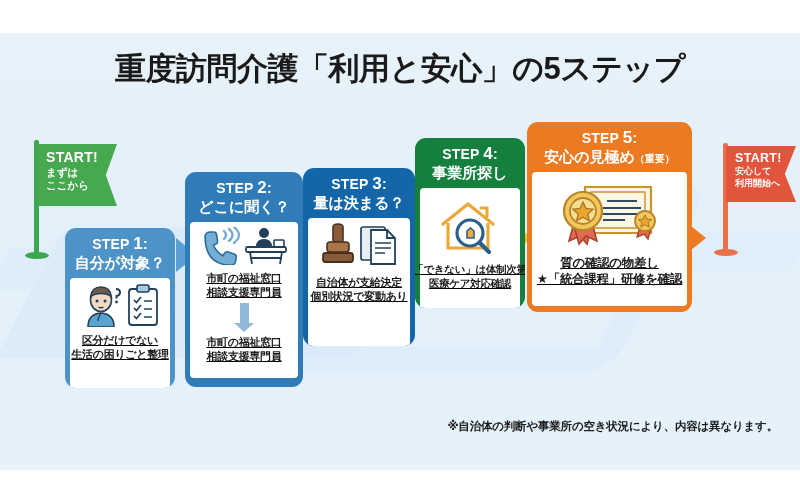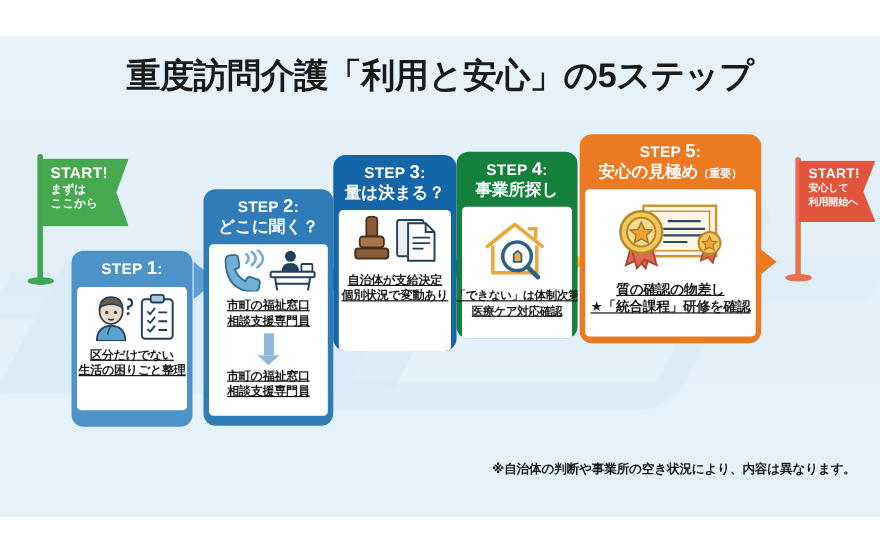--- a/index.html
+++ b/index.html
@@ -79,21 +79,21 @@
     text-align:center;font-size:11px;font-weight:bold;color:#1b1b1b;
     line-height:1.28;letter-spacing:-.3px;white-space:nowrap;
   }
   .icons{display:flex;align-items:center;justify-content:center;gap:4px;}
 
   
   #card1{left:65px;top:228px;width:110px;height:160px;background:#4e93c8;}
   #card1 .body{height:112px;}
   #card2{left:185px;top:172px;width:118px;height:215px;background:#2f7cb8;}
   #card2 .body{height:156px;justify-content:flex-start;}
-  #card3{left:303px;top:141px;width:112px;height:178px;background:#1566a8;}
+  #card3{left:303px;top:168px;width:112px;height:178px;background:#1566a8;}
   #card3 .body{height:128px;}
   #card4{left:415px;top:138px;width:110px;height:170px;background:#15803d;}
   #card4 .head{color:#ffffff;}
   #card4 .body{height:122px;border:0;}
   #card5{left:527px;top:122px;width:165px;height:190px;background:#ec7a22;}
   #card5 .body{height:134px;}
   #card4 .cap{font-size:10.5px;}
   #card5 .cap{font-size:12.5px;line-height:1.3;}
 
   
@@ -151,20 +151,21 @@
   <div class="arrow arw-blue" id="a0"></div>
   <div class="arrow arw-blue" id="a1"></div>
   <div class="arrow arw-blue2" id="a2"></div>
   <div class="arrow arw-blue3" id="a3"></div>
   <div class="arrow arw-yellow" id="a4"></div>
   <div class="arrow arw-orange" id="a5"></div>
 
   <div class="card" id="card1">
     <div class="head">
       <div class="l1"><span>STEP</span> <span class="num">1</span><span>:</span></div>
+      <div class="l2">自分が対象？</div>
     </div>
     <div class="body">
       <div class="icons">
 
         <svg width="42" height="44" viewBox="0 0 42 44">
           <path d="M8 44 q0-13 13-14 q13 1 13 14z" fill="#5ba3cf" stroke="#22405c" stroke-width="1.6"></path>
           <ellipse cx="21" cy="17" rx="10.5" ry="11.5" fill="#f2d9c4" stroke="#22405c" stroke-width="1.6"></ellipse>
           <path d="M10.5 14 q1-10 10.5-10 q9.5 0 10.5 10 q-4-3.5-10.5-3.5 q-6.5 0-10.5 3.5z" fill="#6b5b4e" stroke="#22405c" stroke-width="1.4"></path>
           <circle cx="17" cy="18" r="1.5" fill="#22405c"></circle>
             <circle cx="25" cy="18" r="1.5" fill="#22405c"></circle>

